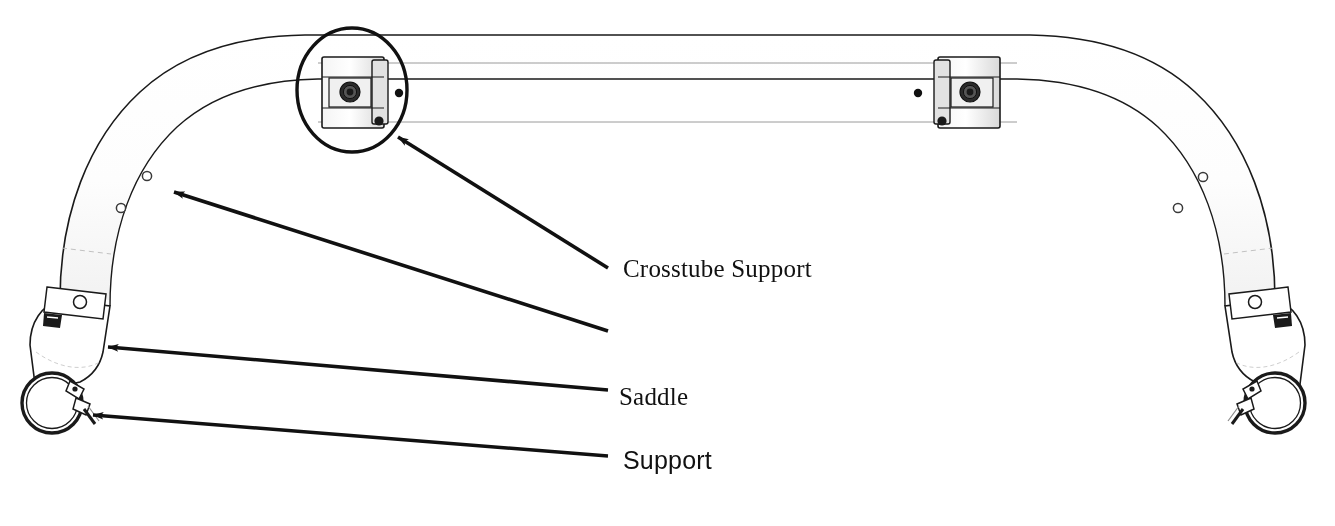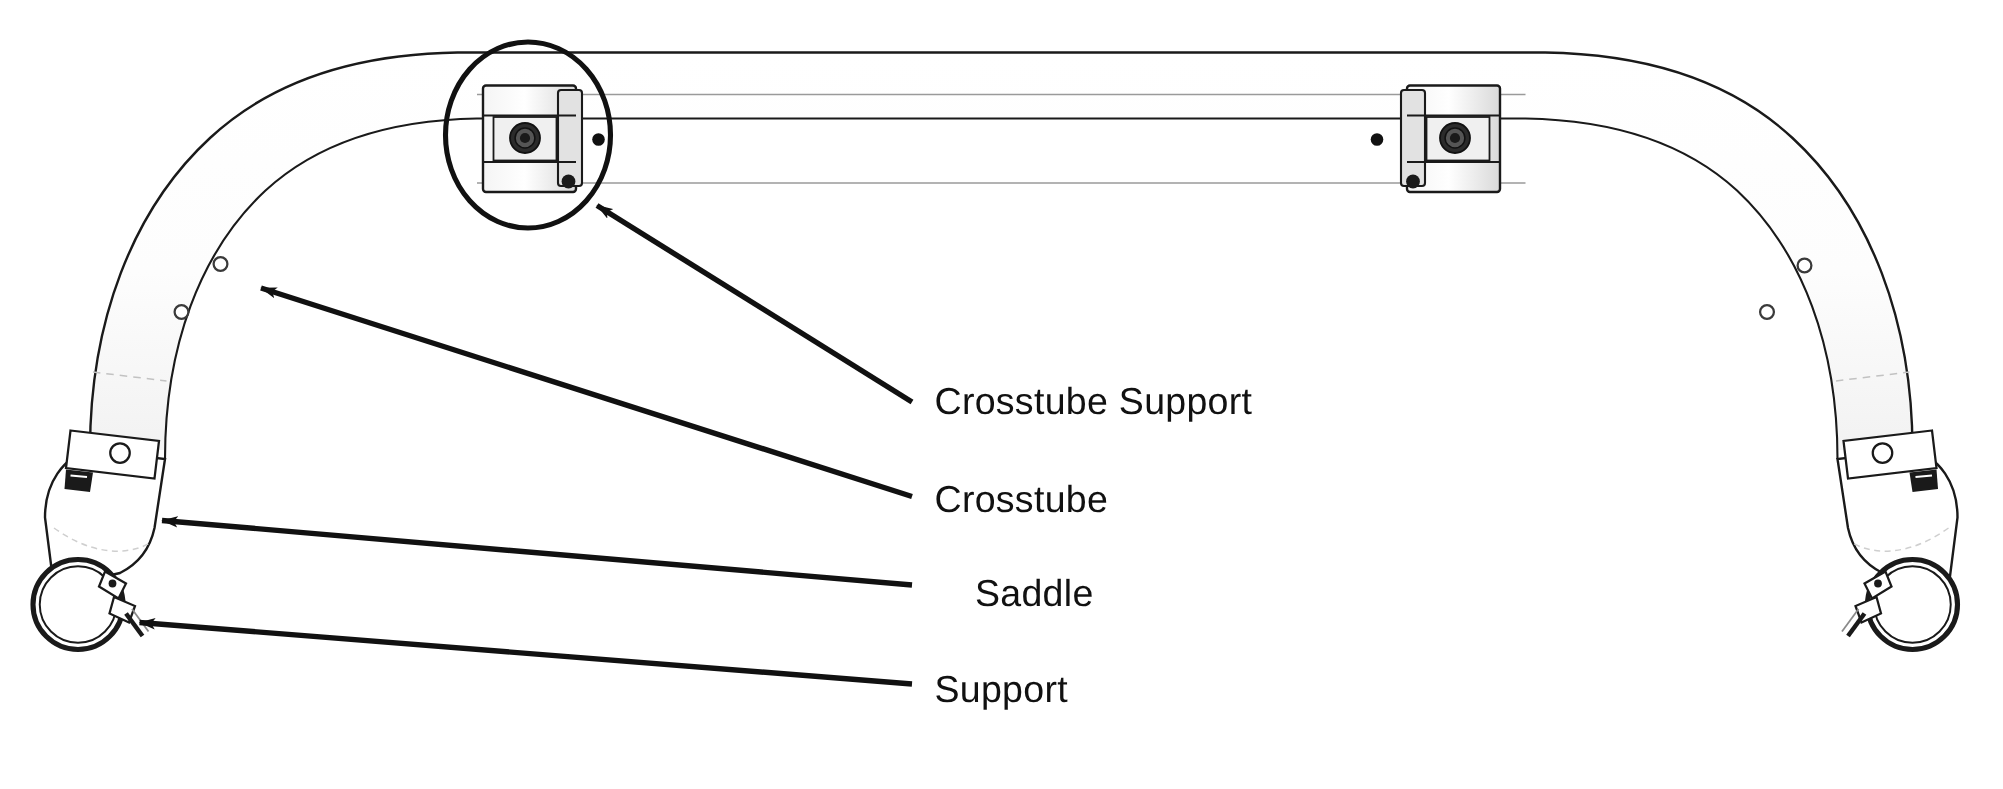--- a/index.html
+++ b/index.html
@@ -149,21 +149,20 @@
     <ellipse cx="352" cy="90" rx="55" ry="62" fill="none" stroke="#111111" stroke-width="3.4"></ellipse>
 
     <g>
       <line id="arrow-crosstube-support" x1="608" y1="268" x2="398" y2="137" stroke="#111111" stroke-width="3.6" marker-end="url(#arrowhead)"></line>
       <line id="arrow-crosstube" x1="608" y1="331" x2="174" y2="192" stroke="#111111" stroke-width="3.6" marker-end="url(#arrowhead)"></line>
       <line id="arrow-saddle" x1="608" y1="390" x2="108" y2="347" stroke="#111111" stroke-width="3.6" marker-end="url(#arrowhead)"></line>
       <line id="arrow-clamps" x1="608" y1="456" x2="93" y2="415" stroke="#111111" stroke-width="3.6" marker-end="url(#arrowhead)"></line>
     </g>
   </svg>
 
-  <div class="callout-label" style="left:623px; top:256px;">Crosstube Support</div>
+  <div class="callout-label" style="left:623px; top:256px;font-family:Liberation Serif, serif;">Crosstube Support</div>
 
-  <div class="callout-label" style="left:623px; top:321px;">Crosstube</div>
 
-  <div class="callout-label" style="left:650px; top:384px;">Saddle</div>
+  <div class="callout-label" style="left:619px; top:384px;font-family:Liberation Serif, serif;">Saddle</div>
 
   <div class="callout-label" style="left:623px; top:448px;">Support</div>
 
 </div>
 
 </body></html>

